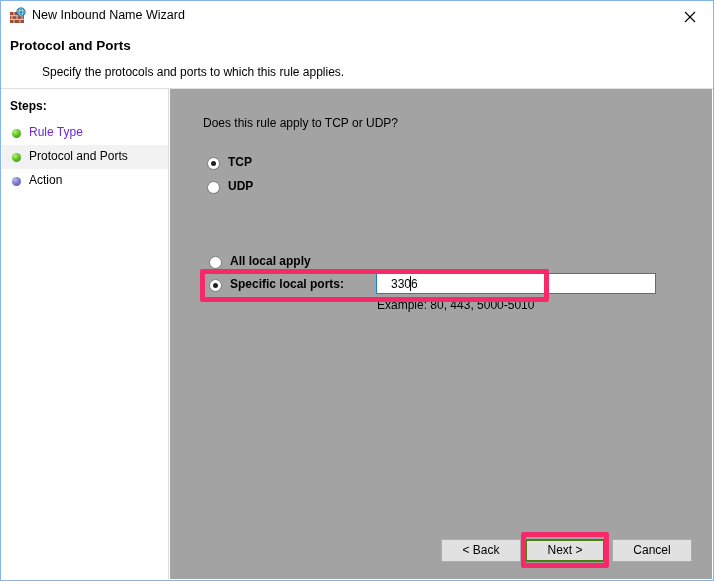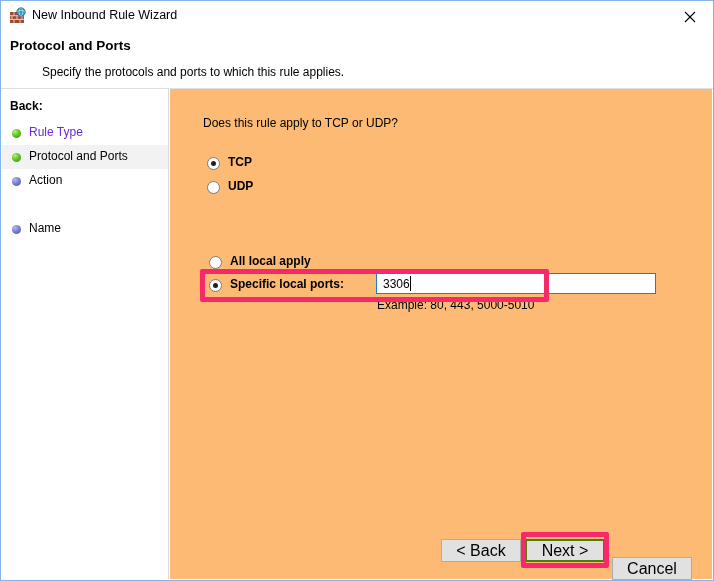--- a/index.html
+++ b/index.html
@@ -132,21 +132,21 @@
     white-space: nowrap;
   }
   .step-label.link { color: #6d28d9; }
 
   
   #main {
     position: absolute;
     left: 169px; top: 88px;
     right: 1px;
     bottom: 1px;
-    background: #fdba74;
+    background: #a3a3a3;
   }
 
   .question {
     position: absolute;
     font-size: 12px;
     white-space: nowrap;
   }
   #q1 { left: 33px; top: 27px; }
   #q2 { left: 33px; top: 137px; }
 
@@ -190,21 +190,21 @@
   #ports-input {
     position: absolute;
     left: 206px; top: 184px;
     width: 280px; height: 21px;
     box-sizing: border-box;
     border: 1px solid #1a7fd4;
     background: #ffffff;
     font-family: "Liberation Sans", sans-serif;
     font-size: 12px;
     color: #000000;
-    padding: 0 0 0 6px;
+    padding: 0 0 0 14px;
     line-height: 19px;
     outline: none;
   }
   #ports-caret {
     position: absolute;
     left: 240px; top: 187px;
     width: 1px; height: 15px;
     background: #000000;
   }
   #ports-example {
@@ -233,31 +233,31 @@
   }
 
   
   .btn {
     position: absolute;
     height: 23px;
     box-sizing: border-box;
     background: #e1e1e1;
     border: 1px solid #adadad;
     font-family: "Liberation Sans", sans-serif;
-    font-size: 16px;
+    font-size: 12px;
     color: #000000;
     text-align: center;
     line-height: 21px;
     cursor: default;
     white-space: nowrap;
   }
   #btn-back   { left: 440px; top: 538px; width: 80px; }
   #btn-next   { left: 524px; top: 538px; width: 80px;
                 border: 2px solid #4d7c0f; line-height: 19px; }
-  #btn-cancel { left: 611px; top: 538px; width: 80px; margin-top: 18px; }
+  #btn-cancel { left: 611px; top: 538px; width: 80px; }
 </style>
 </head>
 <body>
 
 <div id="window">
 
   <div id="titlebar">
     <span id="title-icon">
       <svg width="18" height="18" viewBox="0 0 18 18">
         <rect x="1" y="5" width="14" height="11" fill="#9e4b33"></rect>
@@ -271,58 +271,54 @@
           <line x1="13" y1="8.7" x2="13" y2="12.4"></line>
           <line x1="5" y1="12.4" x2="5" y2="16"></line>
           <line x1="11" y1="12.4" x2="11" y2="16"></line>
         </g>
         <circle cx="12" cy="5" r="4.2" fill="#2f8fd0" stroke="#1d5f90" stroke-width="0.8"></circle>
         <path d="M8.2 4.3 Q12 2.3 15.8 4.3" stroke="#b6e2a0" stroke-width="0.9" fill="none"></path>
         <path d="M8.4 6.2 Q12 8.0 15.6 6.2" stroke="#6fbf4a" stroke-width="0.9" fill="none"></path>
         <ellipse cx="12" cy="5" rx="1.8" ry="4.2" fill="none" stroke="#bfe7ff" stroke-width="0.6"></ellipse>
       </svg>
     </span>
-    <span id="title-text">New Inbound Rule Wizard</span>
+    <span id="title-text">New Inbound Name Wizard</span>
     <div id="close-button">
       <svg width="12" height="12" viewBox="0 0 12 12">
         <line x1="1" y1="1" x2="11" y2="11" stroke="#000000" stroke-width="1.1"></line>
         <line x1="11" y1="1" x2="1" y2="11" stroke="#000000" stroke-width="1.1"></line>
       </svg>
     </div>
   </div>
 
   <div id="header">
     <div id="page-title">Protocol and Ports</div>
     <div id="page-subtitle">Specify the protocols and ports to which this rule applies.</div>
   </div>
   <div id="header-rule"></div>
 
   <div id="sidebar">
-    <div id="steps-label">Back:</div>
+    <div id="steps-label">Steps:</div>
 
     <div class="step-row" style="top:32px;">
       <span class="step-bullet bullet-green"></span>
       <span class="step-label link">Rule Type</span>
     </div>
 
     <div class="step-row current" style="top:56px;">
       <span class="step-bullet bullet-green"></span>
       <span class="step-label">Protocol and Ports</span>
     </div>
 
     <div class="step-row" style="top:80px;padding-left:14px;">
       <span class="step-bullet bullet-blue"></span>
       <span class="step-label">Action</span>
     </div>
 
 
-    <div class="step-row" style="top:128px;">
-      <span class="step-bullet bullet-blue"></span>
-      <span class="step-label">Name</span>
-    </div>
   </div>
 
   <div id="main">
 
     <div class="question" id="q1">Does this rule apply to TCP or UDP?</div>
 
     <div class="radio-row" id="r-tcp">
       <span class="radio-mark checked"></span>
       <span class="radio-text">TCP</span>
     </div>

